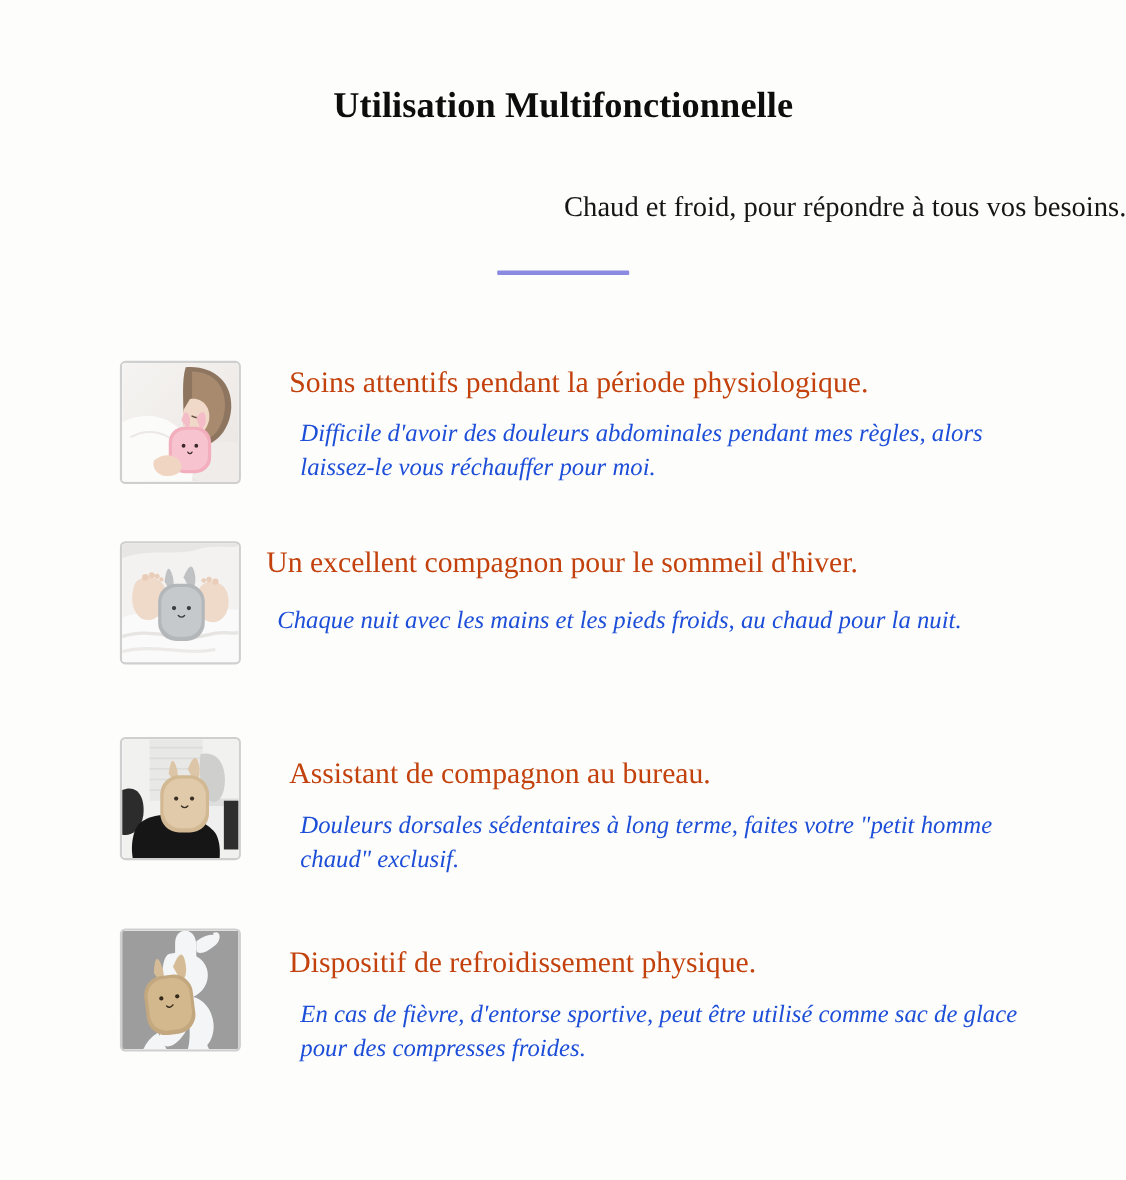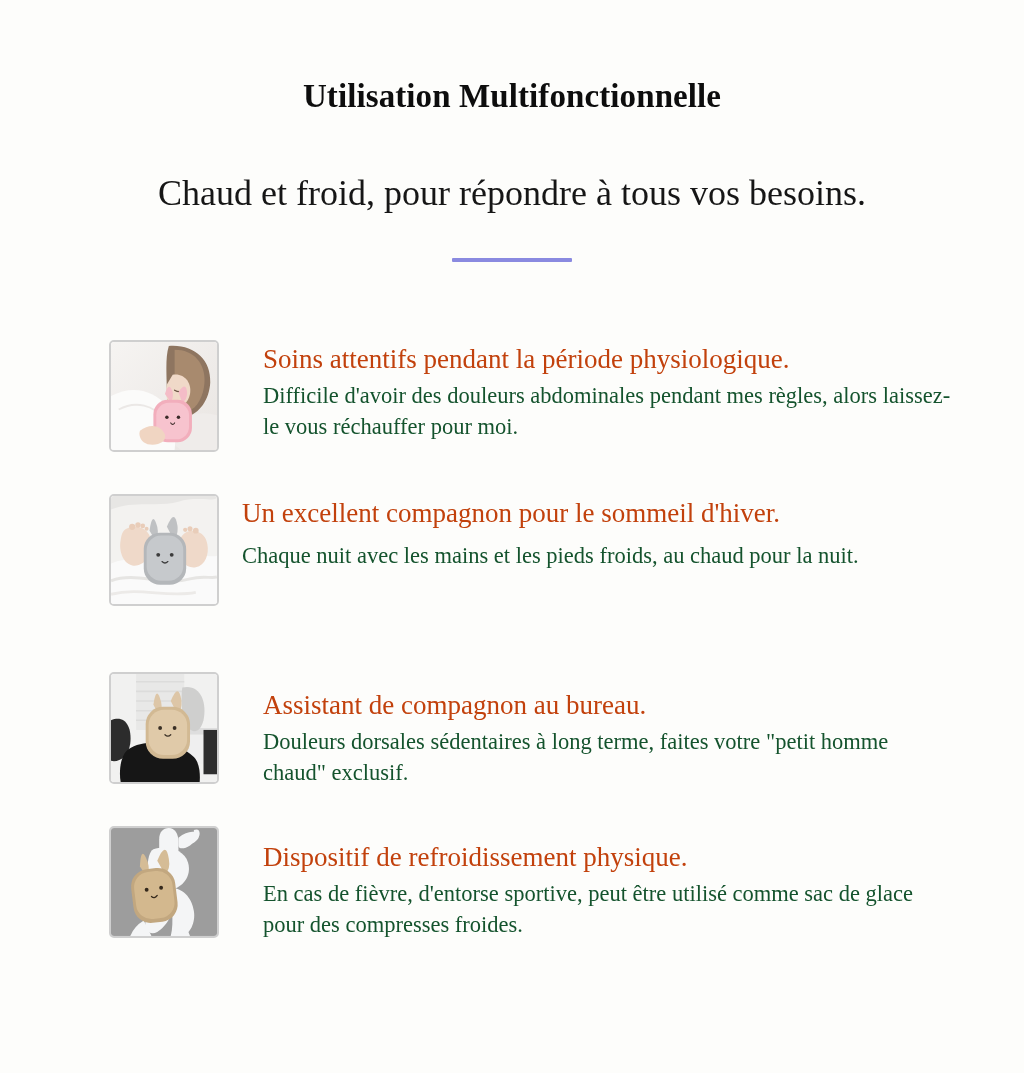--- a/index.html
+++ b/index.html
@@ -29,26 +29,27 @@
   }
   .page-title {
     font-size: 33px;
     font-weight: bold;
     letter-spacing: 0.1px;
     color: #0d0d0d;
     line-height: 1.15;
     margin: 0;
   }
   .page-subtitle {
-    font-size: 36px;
+    font-size: 26px;
     font-weight: normal;
     color: #161616;
     line-height: 1.2;
     margin: 0;
     padding-top: 56px;
+    text-align: right;
   }
   .divider-wrap {
     padding-top: 43px;
     display: flex;
     justify-content: center;
   }
   .divider {
     width: 120px;
     height: 4px;
     background: #8a8ae0;
@@ -92,23 +93,24 @@
     font-size: 27px;
     font-weight: normal;
     font-style: normal;
     color: #c2410c;
     line-height: 1.18;
     margin: 0;
     white-space: nowrap;
   }
   .feature-desc {
     font-size: 22.5px;
-    color: #14532d;
+    font-style: italic;
+    color: #1d4ed8;
     line-height: 1.38;
-    margin: 0;
+    margin: 10px;
     padding-top: 4px;
     max-width: 690px;
   }
 
   
   .r1 .feature-text { padding-top: 6px; }
   .r2 .feature-text { padding-top: 6px; padding-left: 23px; }
   .r2 .feature-desc { padding-top: 10px; }
   .r3 .feature-text { padding-top: 20px; }
   .r4 .feature-text { padding-top: 18px; }

